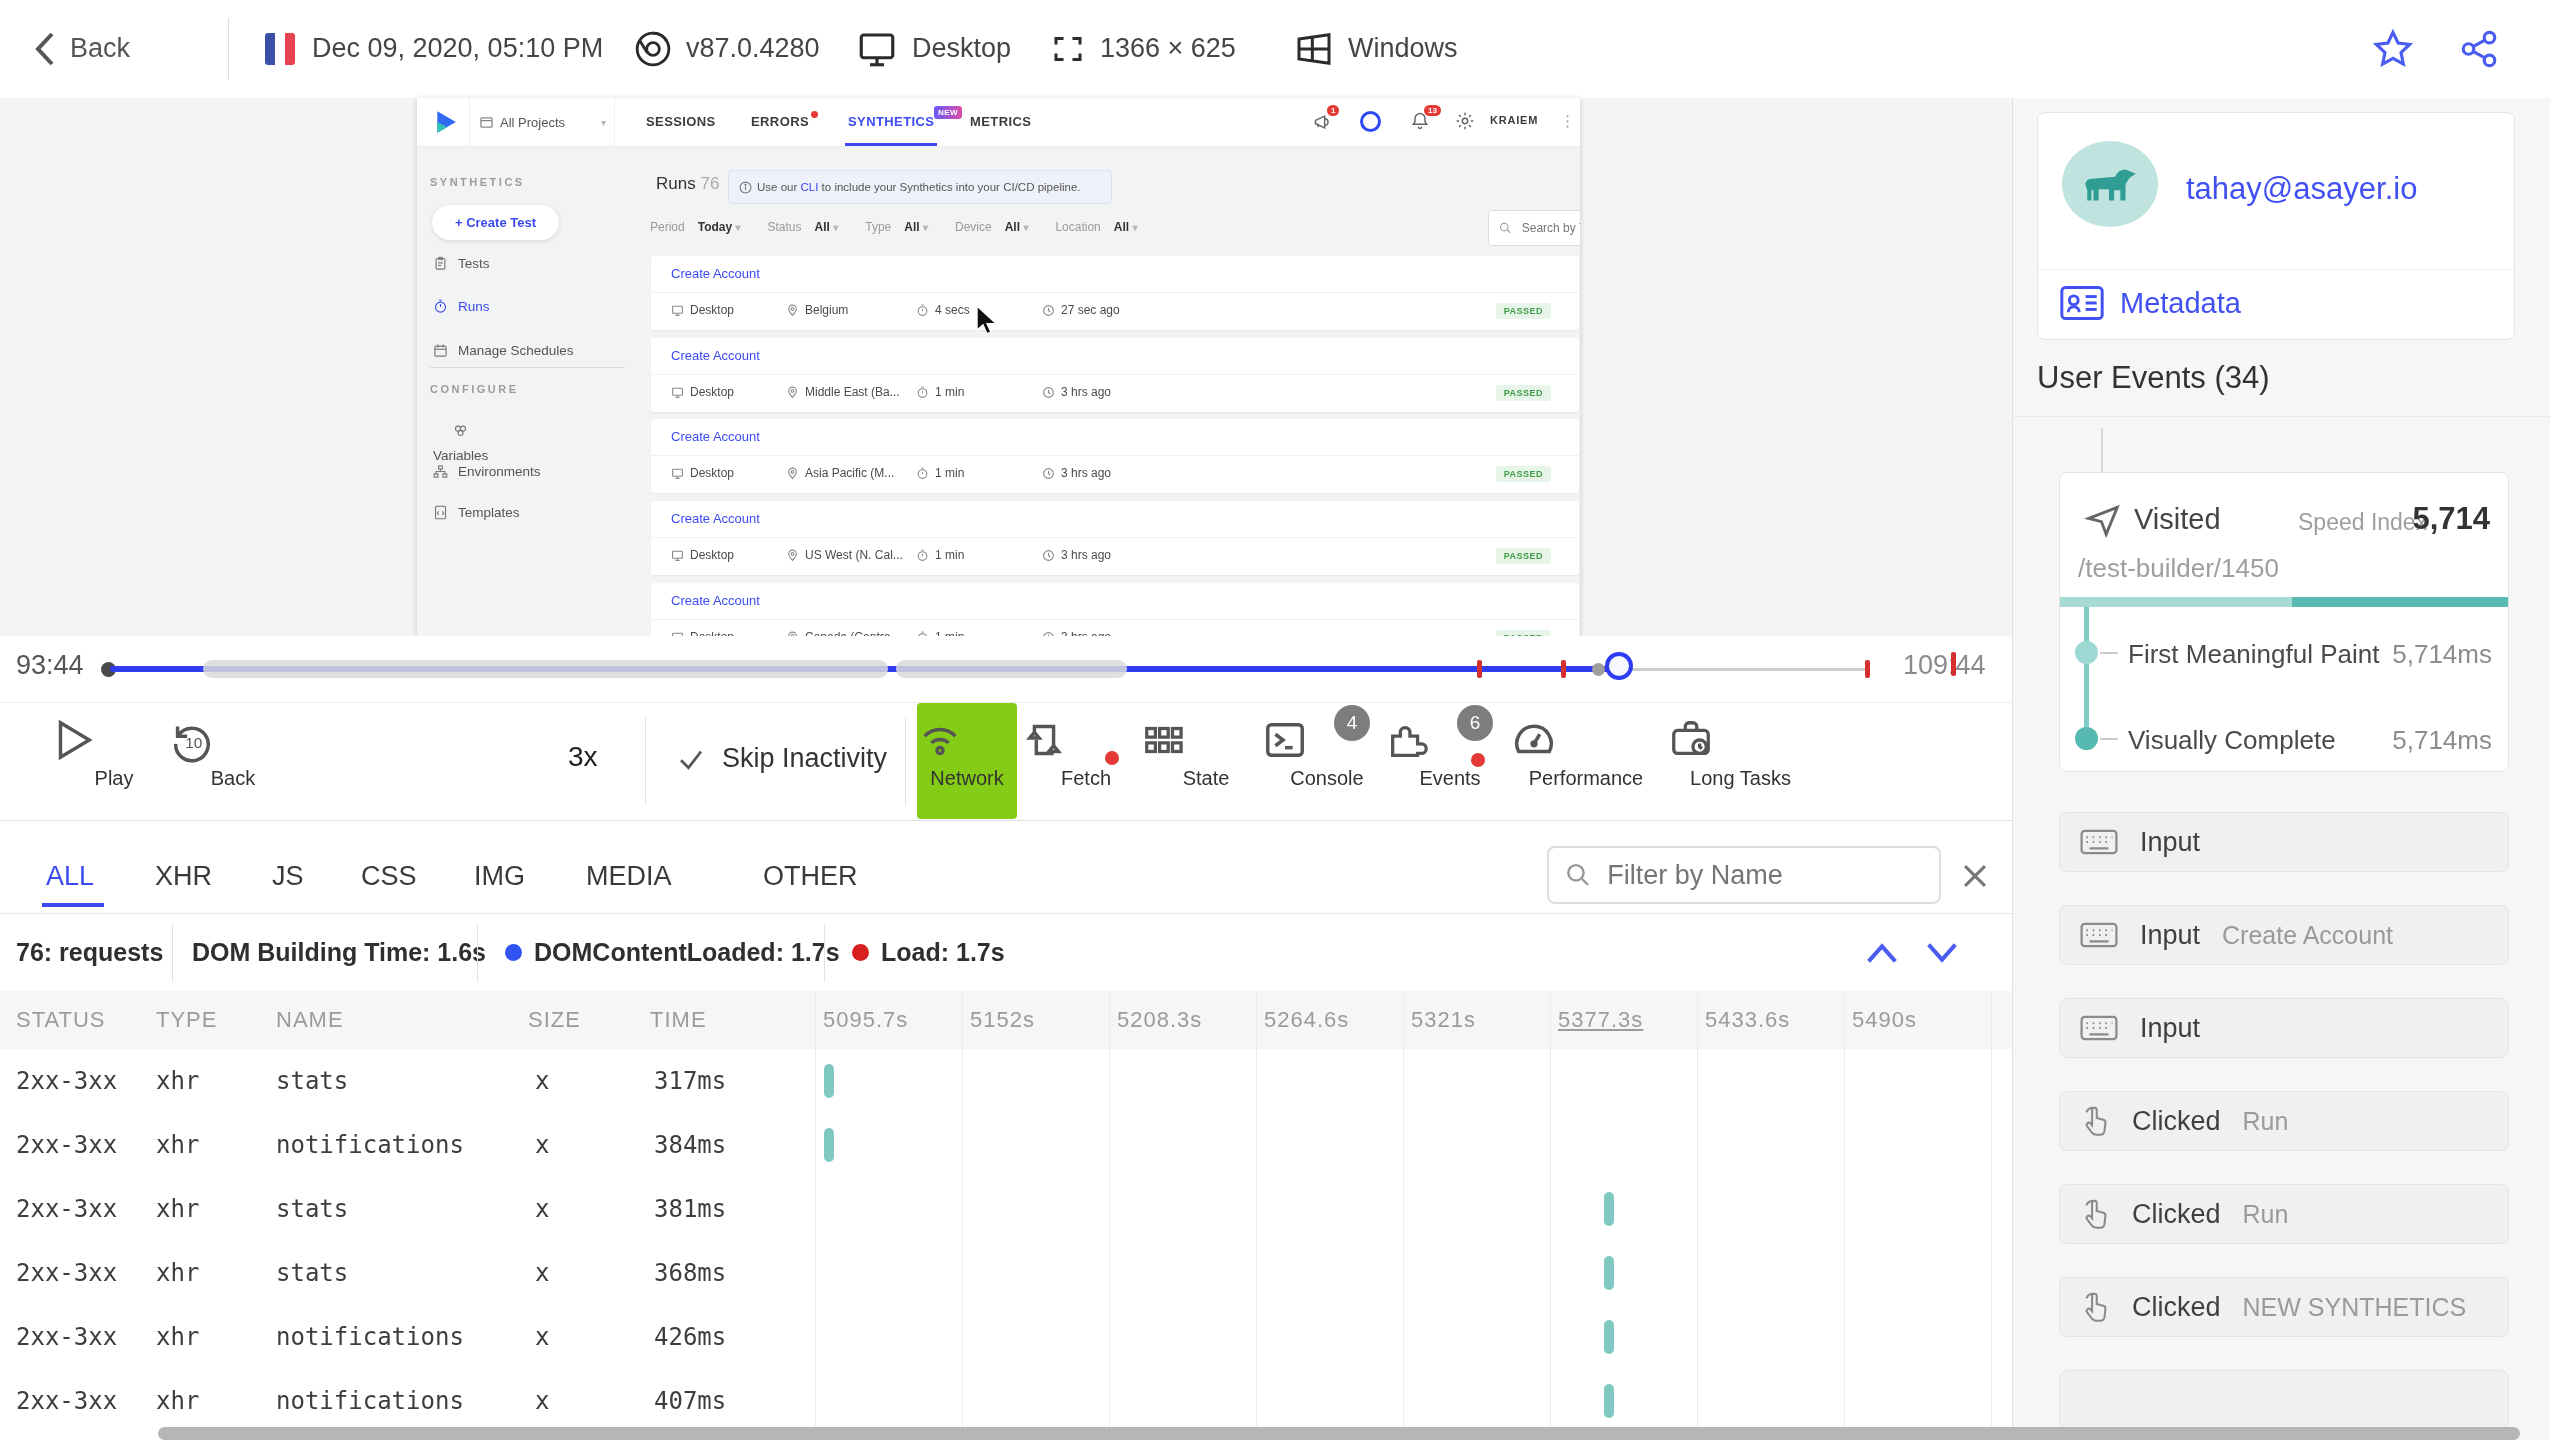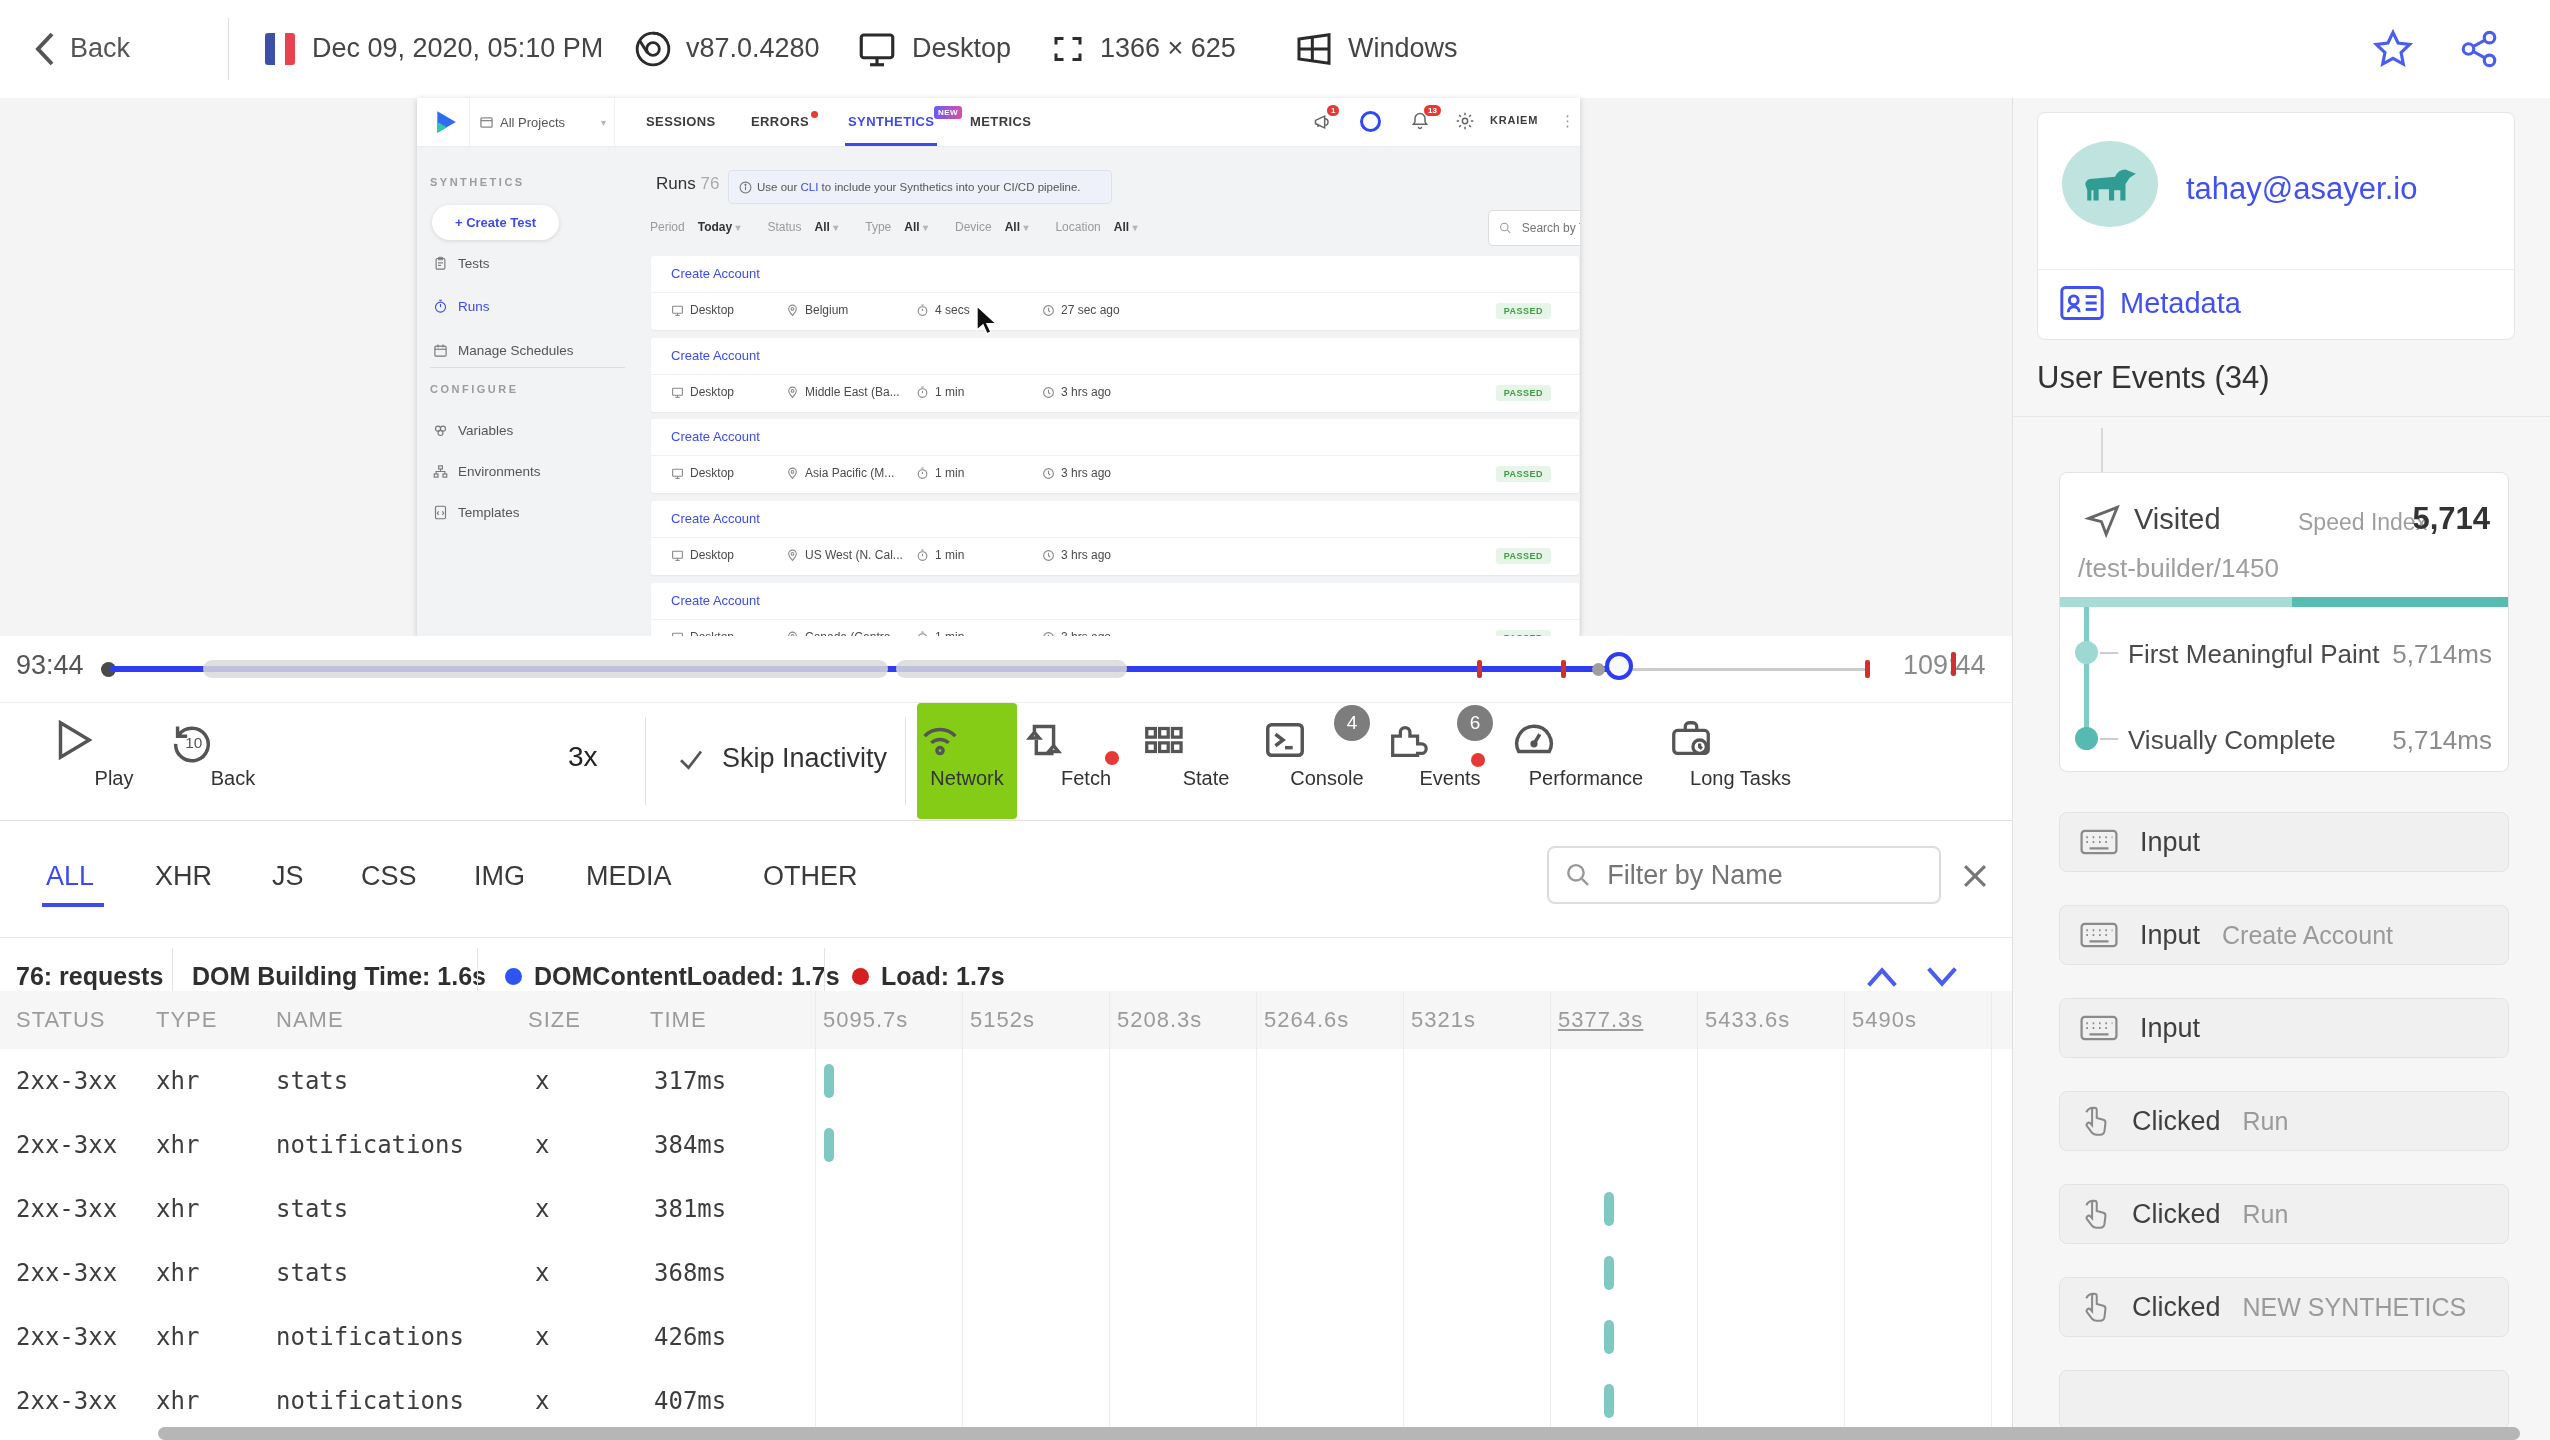--- a/index.html
+++ b/index.html
@@ -58,21 +58,21 @@
   .ctrl-div{position:absolute;top:14px;height:88px;border-left:1px solid #e2e2e2;}
   .speed{position:absolute;left:568px;top:38px;font-size:28px;color:#222;}
   .skip{position:absolute;left:676px;top:40px;display:flex;gap:16px;align-items:center;font-size:27px;color:#333;}
   
   .netpanel{position:absolute;left:0;top:820px;width:2012px;height:620px;background:#fff;border-top:1px solid #e0e0e0;}
   .net-tab{position:absolute;top:40px;font-size:27px;color:#3a3a3a;font-weight:500;}
   .net-tab.active{color:#3b4bf0;}
   .tab-underline{position:absolute;left:42px;top:82px;width:62px;height:4px;background:#3b4bf0;}
   .filterbox{position:absolute;left:1547px;top:25px;width:394px;height:58px;border:2px solid #ddd;border-radius:8px;display:flex;align-items:center;gap:14px;padding:0 16px;box-sizing:border-box;}
   .filterbox input{border:0;outline:0;font-size:27px;color:#0369a1;width:100%;font-family:"Liberation Sans",sans-serif;}
-  .sumrow{position:absolute;left:0;top:92px;width:2012px;height:78px;border-top:1px solid #e9e9e9;border-bottom:1px solid #e9e9e9;margin-top:24px;}
+  .sumrow{position:absolute;left:0;top:92px;width:2012px;height:78px;border-top:1px solid #e9e9e9;border-bottom:1px solid #e9e9e9;}
   .sum{position:absolute;top:24px;font-size:25px;font-weight:700;color:#2f2f2f;}
   .sum-div{position:absolute;top:10px;height:58px;border-left:1px solid #e3e3e3;}
   .dot{position:absolute;top:30px;width:17px;height:17px;border-radius:50%;}
   .thead{position:absolute;left:0;top:170px;width:2012px;height:58px;background:#f6f6f6;}
   .th{position:absolute;top:16px;font-size:22px;color:#9b9b9b;letter-spacing:1px;}
   .gridline{position:absolute;top:170px;height:442px;border-left:1px solid #ececec;}
   .trow{position:absolute;left:0;width:2012px;height:64px;font-family:"DejaVu Sans Mono",monospace;font-size:24px;color:#3d3d3d;}
   .td{position:absolute;top:18px;}
   .bar{position:absolute;top:15px;width:10px;height:34px;border-radius:5px;background:#7fc9c2;}
   
@@ -241,21 +241,21 @@
         <svg width="15" height="15" viewBox="0 0 24 24" fill="none" stroke="#777" stroke-width="1.8">
             <rect x="3" y="5" width="18" height="16" rx="2"></rect>
             <line x1="3" y1="10" x2="21" y2="10"></line>
             <line x1="8" y1="2.5" x2="8" y2="7"></line>
             <line x1="16" y1="2.5" x2="16" y2="7"></line>
           </svg>
         <span>Manage Schedules</span>
       </div>
       <div class="side-div"></div>
       <div class="side-label" style="top:285px;">CONFIGURE</div>
-      <div class="side-item" style="top:325px;">
+      <div class="side-item" style="top:325px;flex-direction:column;">
         <svg width="15" height="15" viewBox="0 0 24 24" fill="none" stroke="#777" stroke-width="1.8">
             <circle cx="8" cy="9" r="4"></circle>
             <circle cx="16" cy="9" r="4"></circle>
             <circle cx="12" cy="16" r="4"></circle>
           </svg>
         <span>Variables</span>
       </div>
       <div class="side-item" style="top:366px;">
         <svg width="15" height="15" viewBox="0 0 24 24" fill="none" stroke="#777" stroke-width="1.8">
             <rect x="9" y="3" width="6" height="5"></rect>

